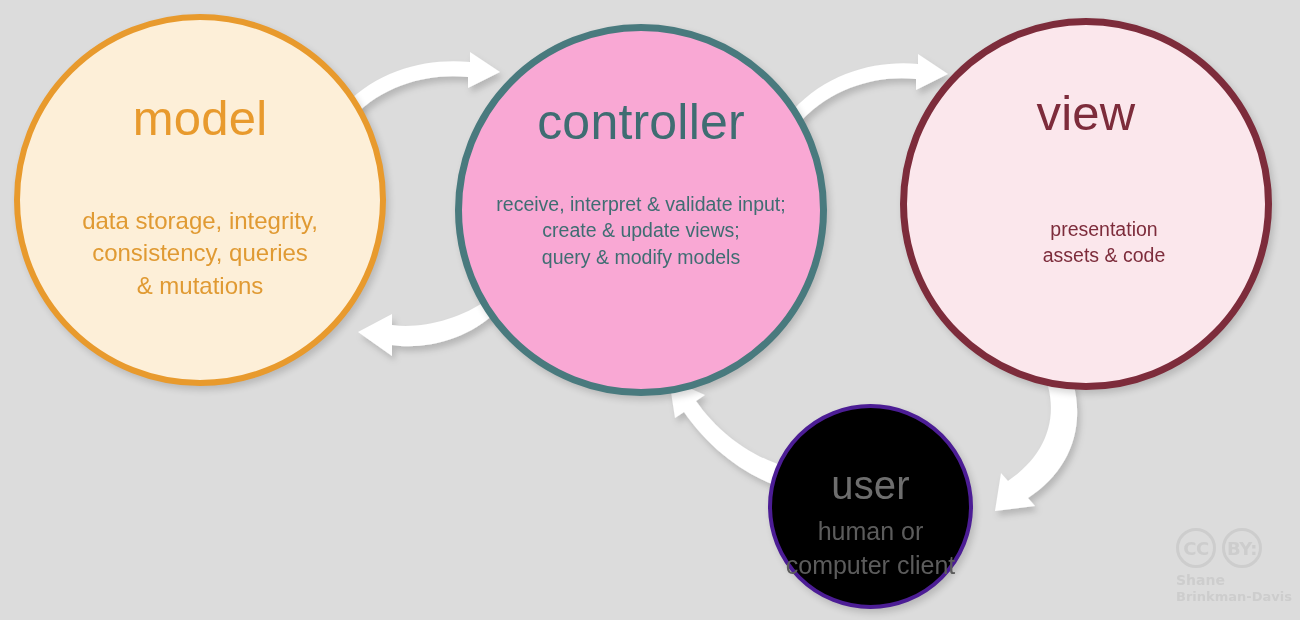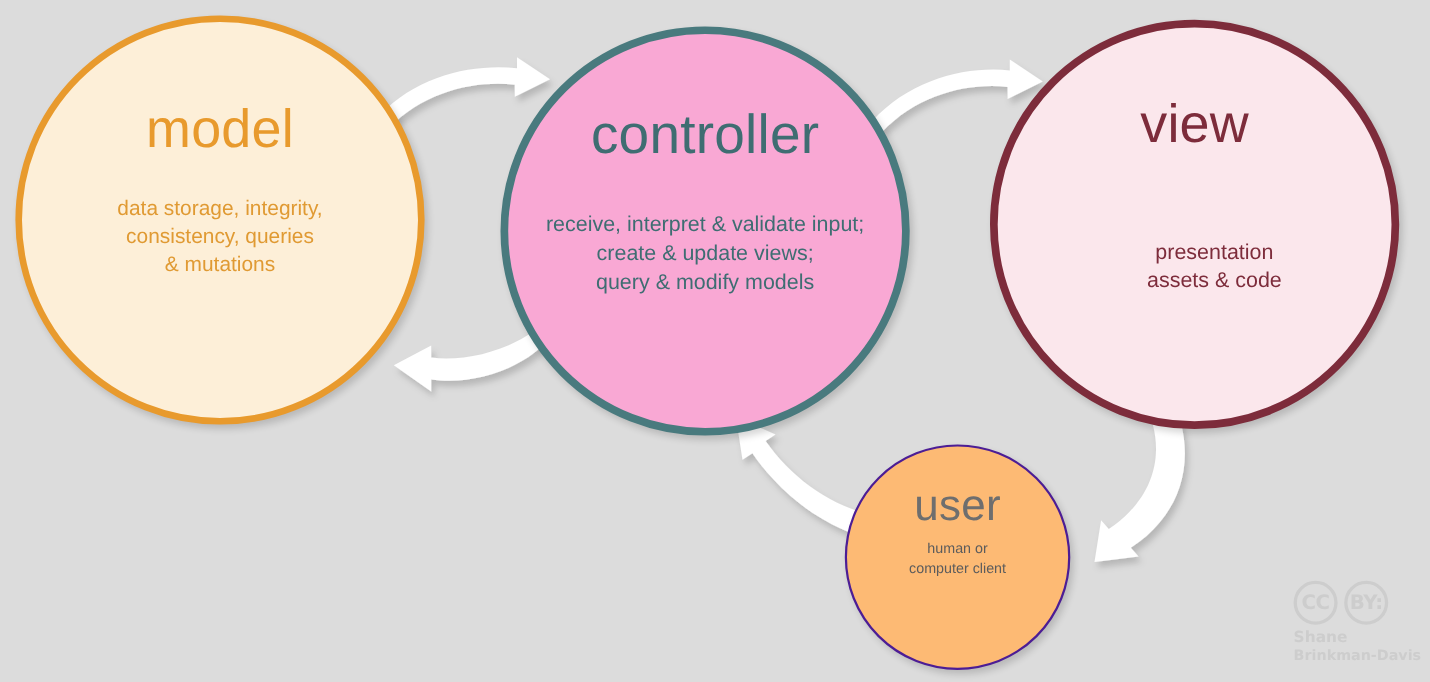--- a/index.html
+++ b/index.html
@@ -54,22 +54,22 @@
     height: 372px;
     background: #fdefd8;
     border: 6px solid #e89a2d;
   }
   #node-model .node-title {
     margin-top: 74px;
     font-size: 49px;
     color: #e89a2d;
   }
   #node-model .node-desc {
-    margin-top: 34px;
-    font-size: 19px;
+    margin-top: 62px;
+    font-size: 24px;
     color: #e09a33;
   }
 
   
   #node-controller {
     left: 455px;
     top: 24px;
     width: 372px;
     height: 372px;
     background: #f9a8d4;
@@ -106,31 +106,32 @@
     color: #7d2c3b;
     margin-left: 36px;
   }
 
   
   #node-user {
     left: 768px;
     top: 404px;
     width: 205px;
     height: 205px;
-    background: #fdba74;
-    border: 2px solid #4c1d95;
+    background: #000000;
+    border: 4px solid #4c1d95;
+    justify-content: center;
   }
   #node-user .node-title {
     margin-top: 34px;
     font-size: 40px;
     color: #6e6e6e;
   }
   #node-user .node-desc {
     margin-top: 10px;
-    font-size: 13px;
+    font-size: 25px;
     color: #5c5c5c;
   }
 
   
   #attribution {
     position: absolute;
     left: 1176px;
     top: 528px;
     width: 118px;
     height: 82px;

